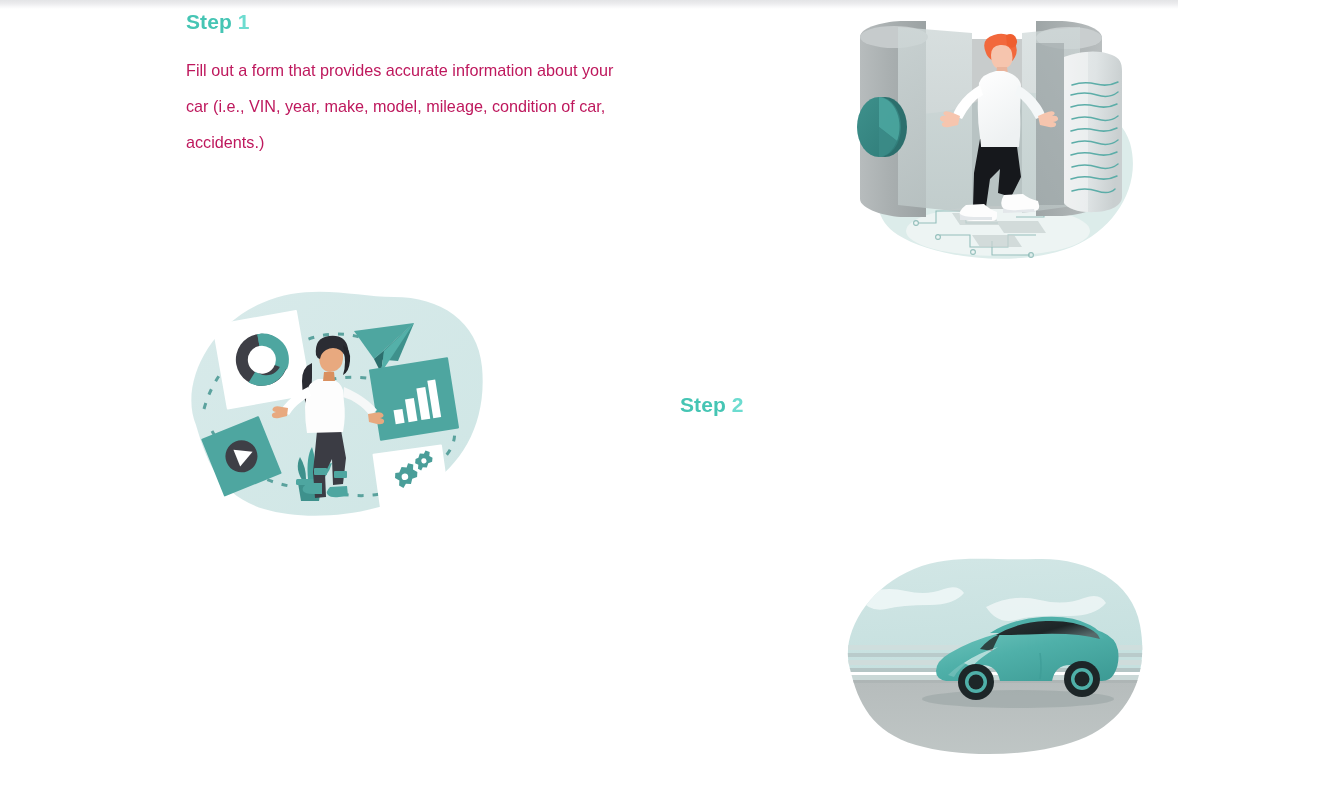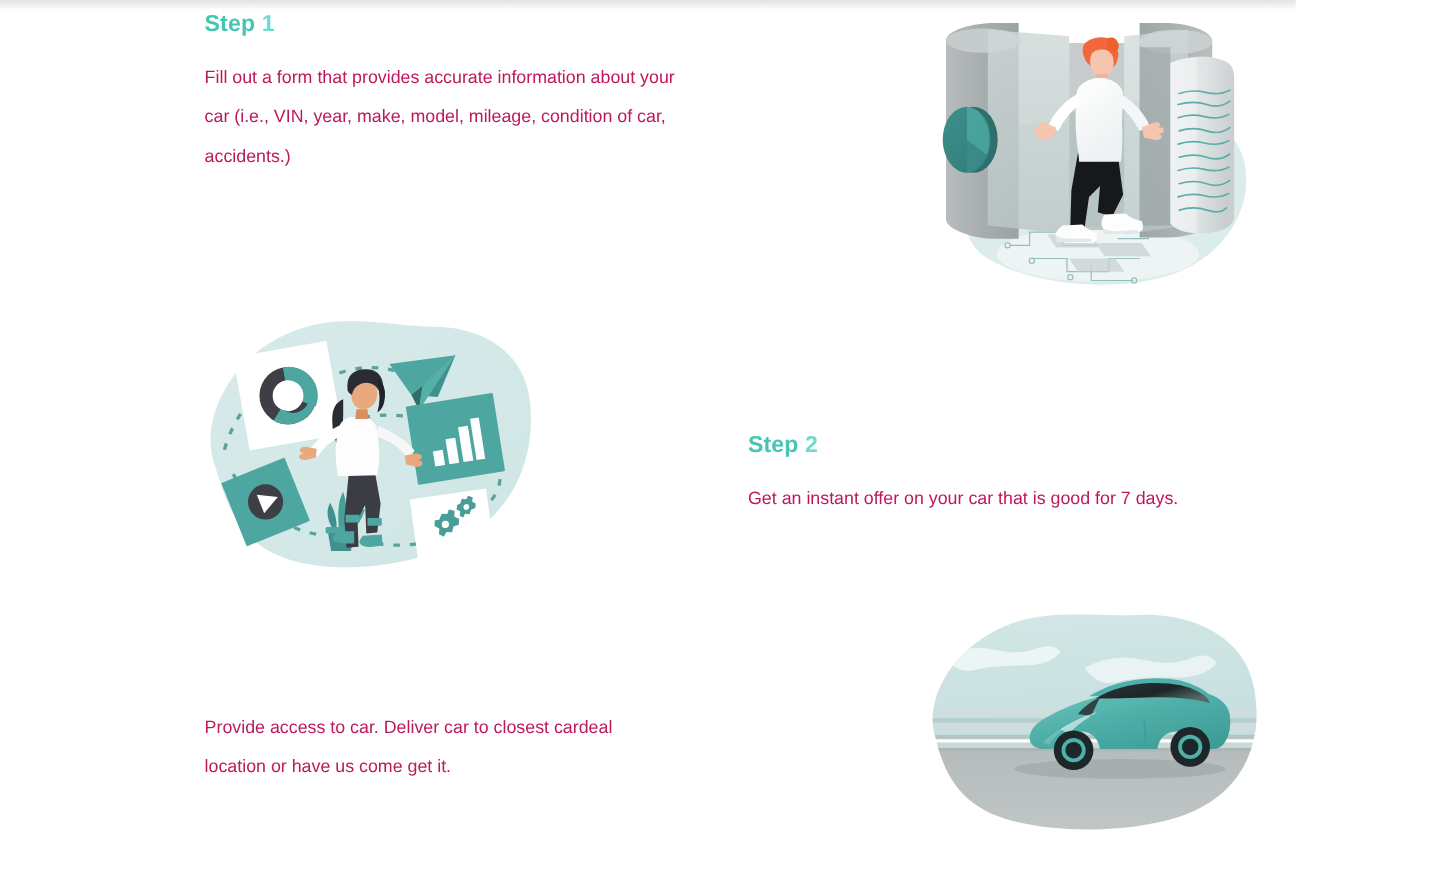--- a/index.html
+++ b/index.html
@@ -330,28 +330,26 @@
             <path d="M165 70 q8 4 7 16 q-1 11 -7 14 q4 -12 0 -30 z" fill="#23242a"></path>
           </g>
         </svg>
       </div>
 
       <div class="text-col right" style="top:73px;margin-top:44px;">
         <h3 class="step-title">
           <span>Step</span>
           <span class="num">2</span>
         </h3>
-        <p class="step-body w2">Get an instant offer on your car that is good for 7 days.</p>
       </div>
     </div>
 
     <div class="step-row row-3">
 
       <div class="text-col left" style="top:76px;">
-        <p class="step-body w3">Provide access to car. Deliver car to closest cardeal location or have us come get it.</p>
       </div>
 
       <div class="art-col right" style="top:0;">
         <svg width="320" height="230" viewBox="0 0 320 230" xmlns="http://www.w3.org/2000/svg" role="img">
           <defs>
             <clipPath id="blobClip3">
               <path d="M10 120 C0 86 26 40 74 20 C112 4 152 12 196 10
                        C244 8 292 30 300 76 C310 130 286 170 246 188
                        C202 208 124 210 76 196 C32 183 18 154 10 120 Z"></path>
             </clipPath>

